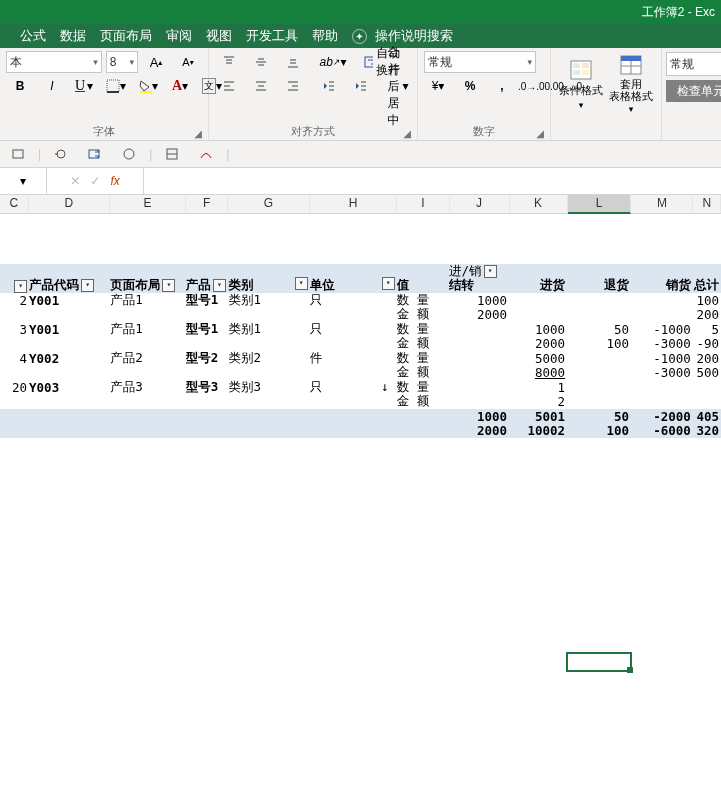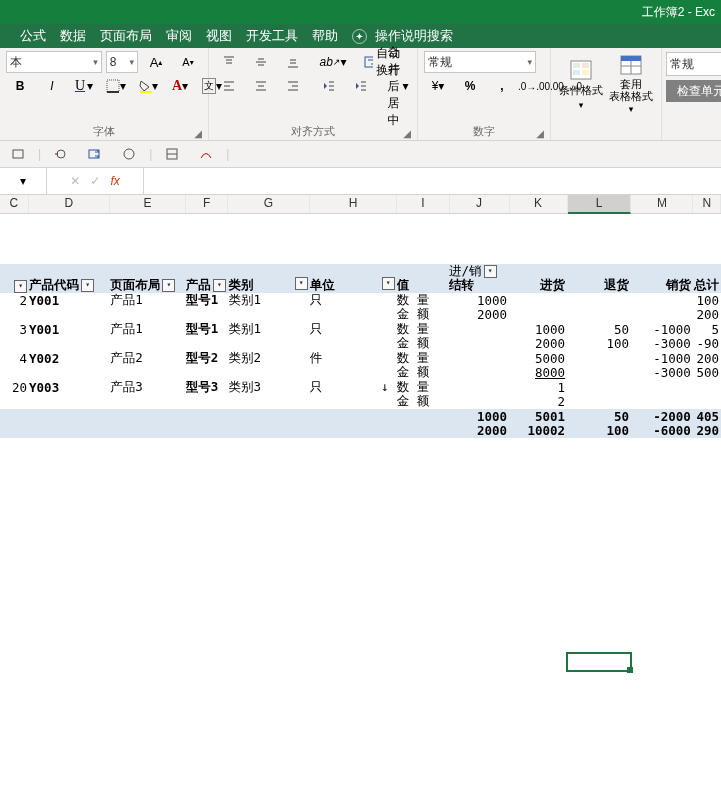--- a/index.html
+++ b/index.html
@@ -540,21 +540,21 @@
           <div class="prc " style="width: 82px;"></div>
           <div class="prc " style="width: 76px;"></div>
           <div class="prc " style="width: 42px;"></div>
           <div class="prc " style="width: 82px;"></div>
           <div class="prc " style="width: 88px;"></div>
           <div class="prc " style="width: 52px;"></div>
           <div class="prc num b" style="width: 60px;">2000</div>
           <div class="prc num b" style="width: 58px;">10002</div>
           <div class="prc num b" style="width: 64px;">100</div>
           <div class="prc num b" style="width: 62px;">-6000</div>
-          <div class="prc num b" style="width: 27px;">290</div>
+          <div class="prc num b" style="width: 27px;">320</div>
         </div>
       </div>
   <div class="sel-cell" style="left:566px; top:438px; width:62px; height:16px;">
     <div class="sel-handle"></div>
   </div>
 </div>
 
 </div>
 
 </body></html>

